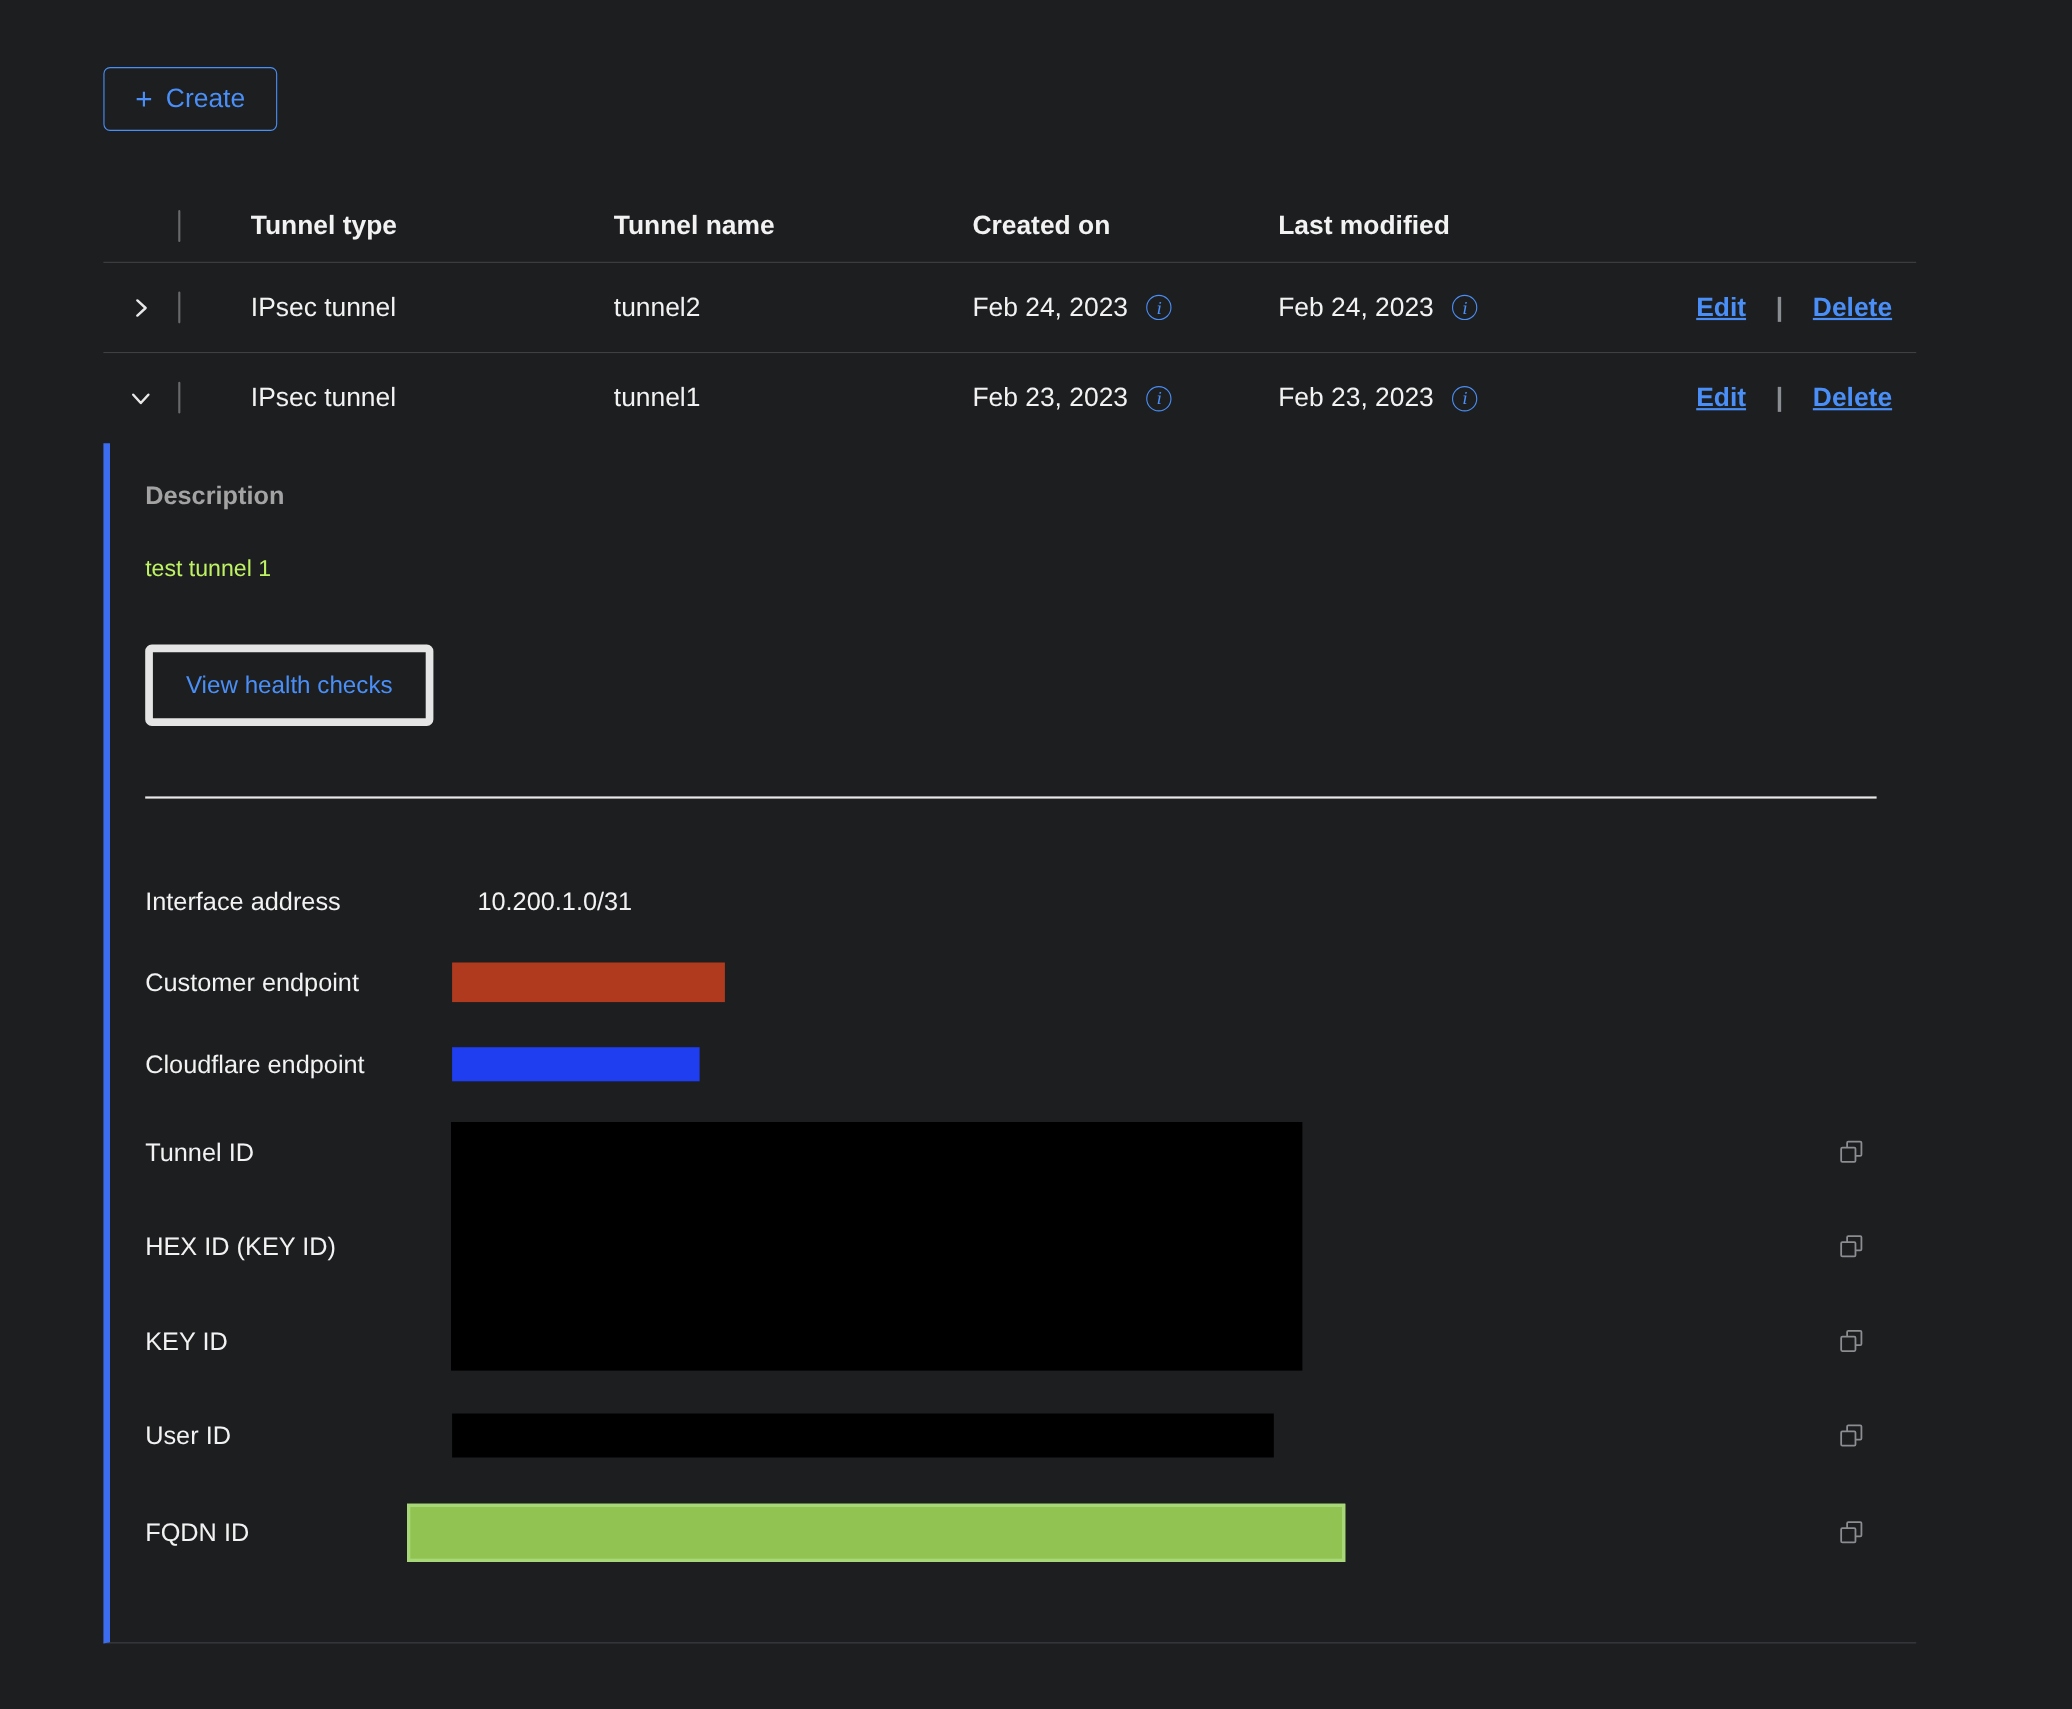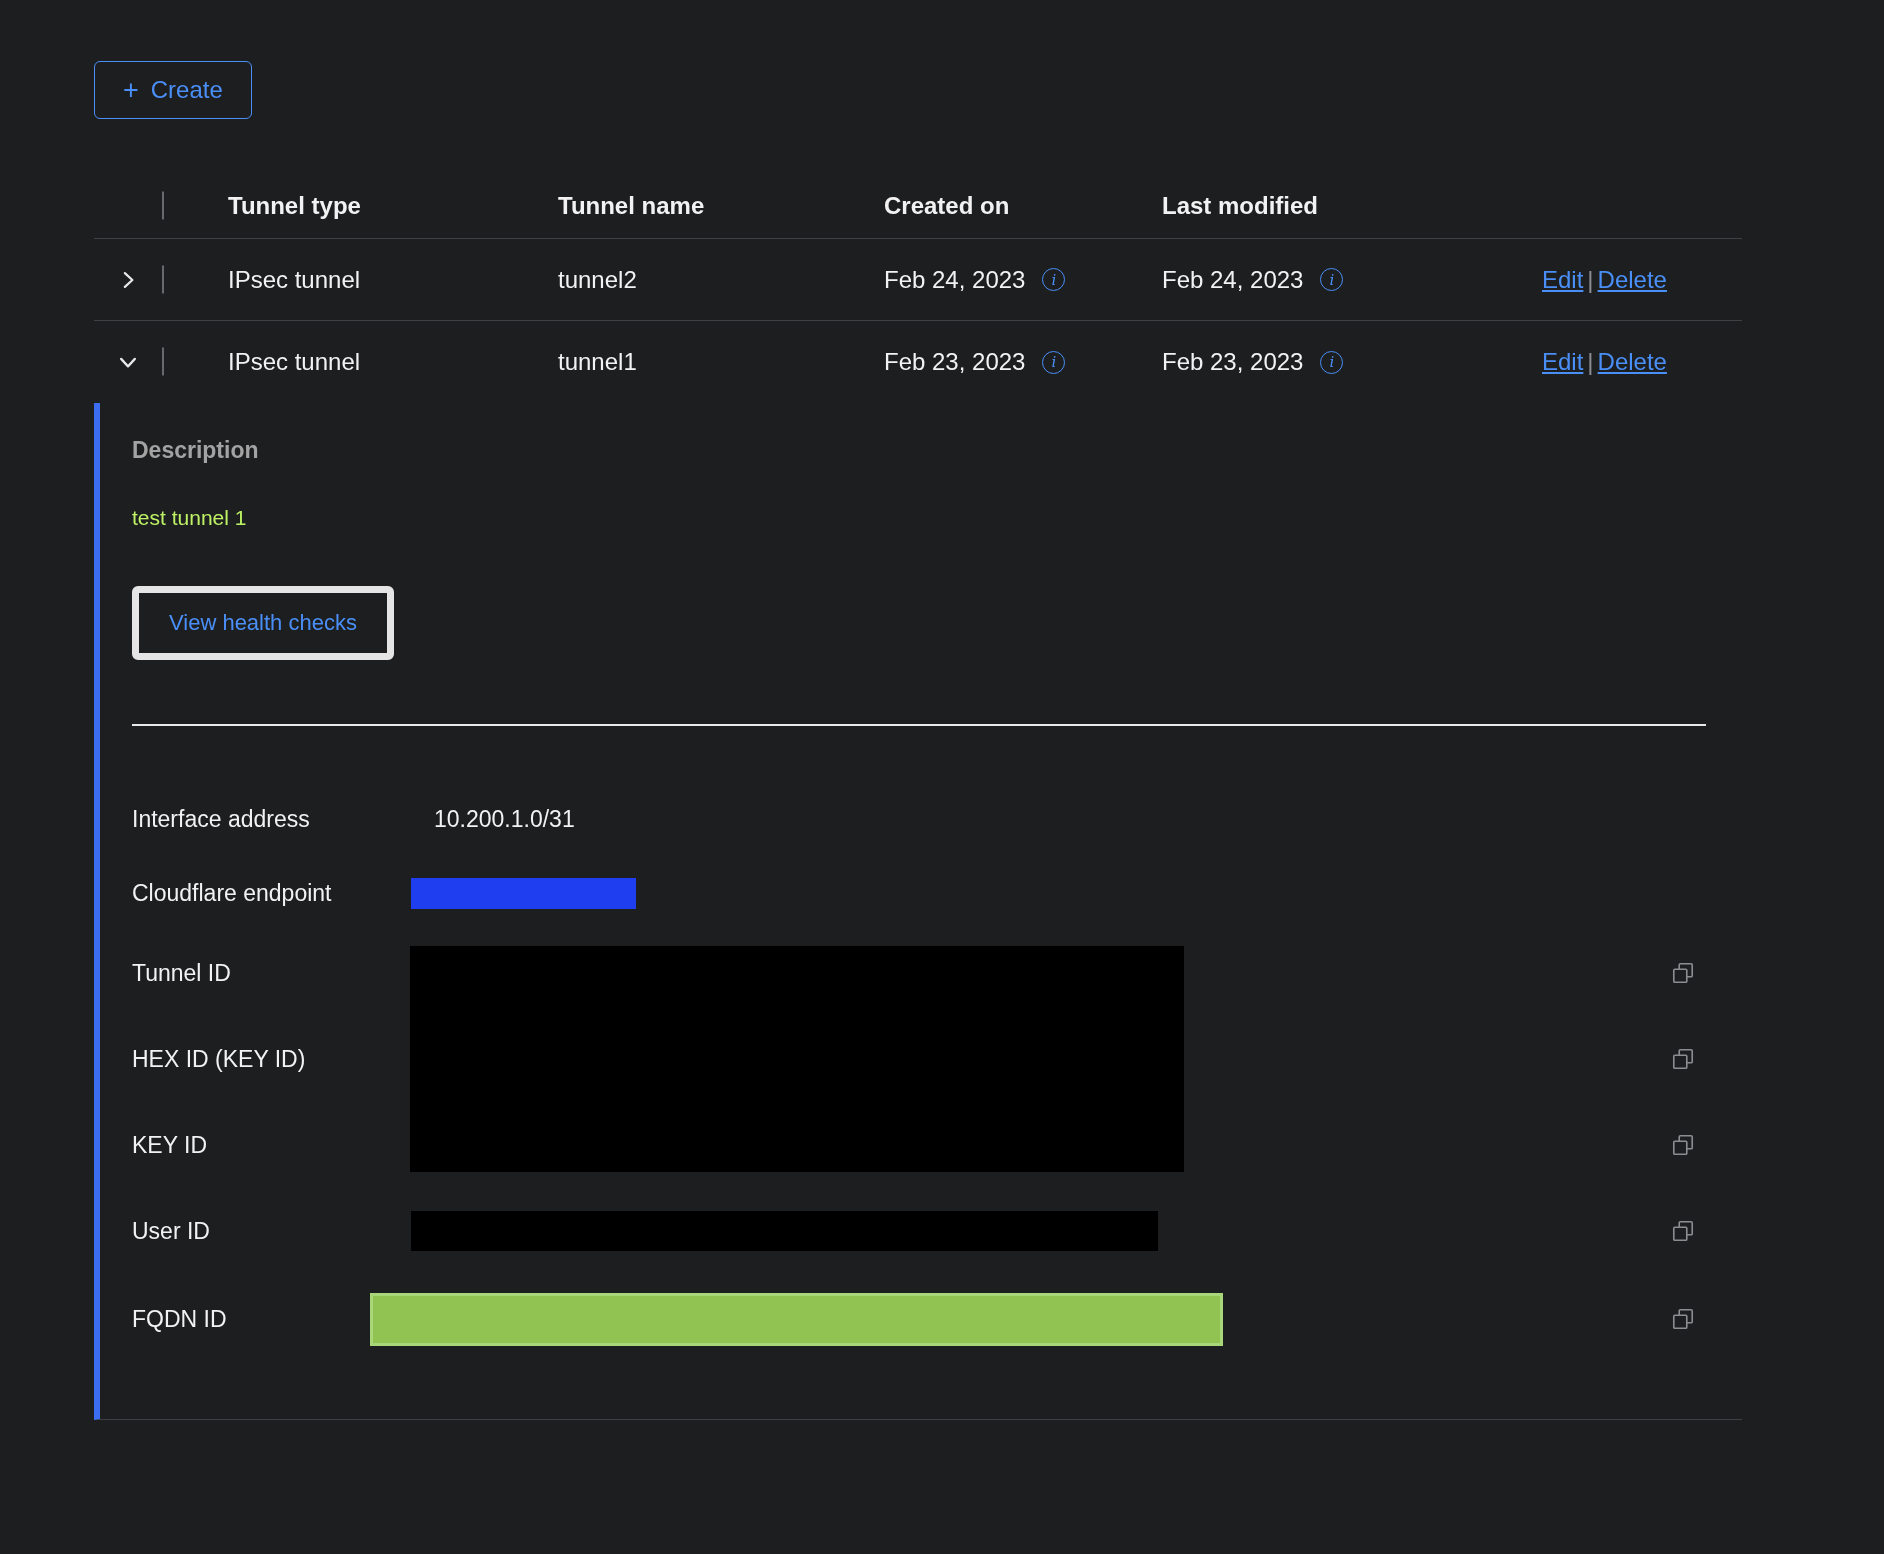--- a/index.html
+++ b/index.html
@@ -41,21 +41,21 @@
     border:1.5px solid #67696d; background:#141518; cursor:pointer;
   }
   .cell-date { display:flex; align-items:center; gap:17px; }
   .info-icon {
     display:inline-flex; align-items:center; justify-content:center;
     width:23px; height:23px; border-radius:50%;
     border:1.5px solid #4a8ff7; color:#4a8ff7;
     font-size:15px; font-style:italic; font-family:"DejaVu Serif", serif;
     cursor:pointer;
   }
-  .actions { display:flex; align-items:center; gap:4px; }
+  .actions { display:flex; align-items:center; gap:27px;font-weight:bold; }
   .link { color:#4a8ff7; text-decoration:underline; cursor:pointer; font-size:24px; }
   .pipe { color:#8a8d91; text-decoration:none; cursor:default; }
 
   
   .panel {
     border-left:6px solid #3c6cf0;
     border-bottom:1px solid #3e4044;
     padding:34px 0 55px 32px;
   }
   .desc-label { font-size:23px; font-weight:700; color:#a3a3a3; }
@@ -186,20 +186,27 @@
       <div class="divider"></div>
 
       <div class="fields">
 
         <div class="frow simple">
           <div class="flabel">Interface address</div>
           <div class="fvalue">10.200.1.0/31</div>
           <div></div>
         </div>
 
+        <div class="frow simple">
+          <div class="flabel">Customer endpoint</div>
+          <div>
+              <span class="redact redact-red"></span>
+            </div>
+          <div></div>
+        </div>
 
         <div class="frow simple">
           <div class="flabel">Cloudflare endpoint</div>
           <div>
               <span class="redact redact-blue"></span>
             </div>
           <div></div>
         </div>
 
         <div class="frow triple">

